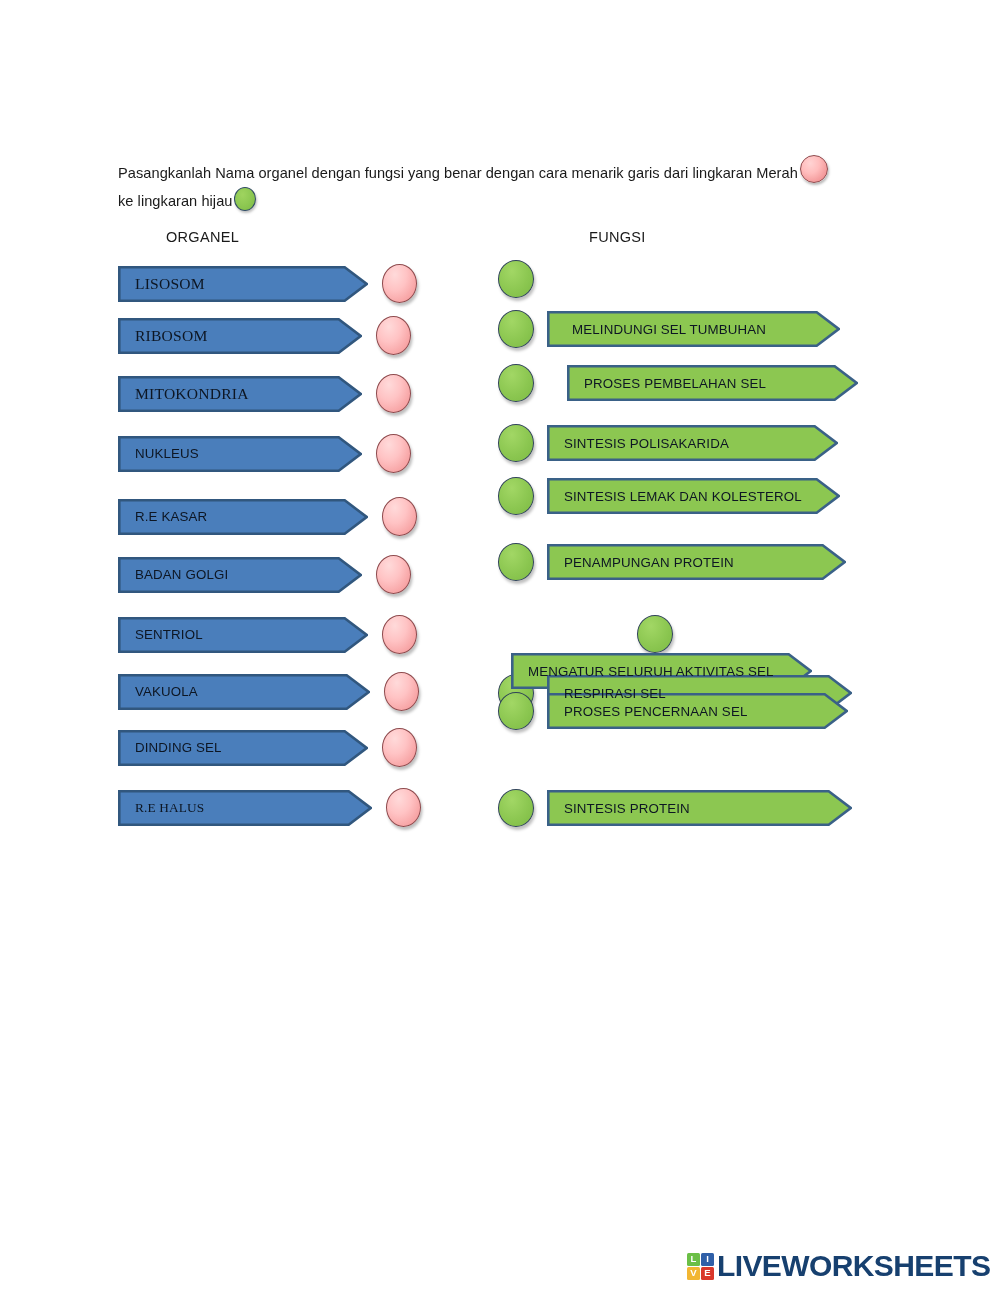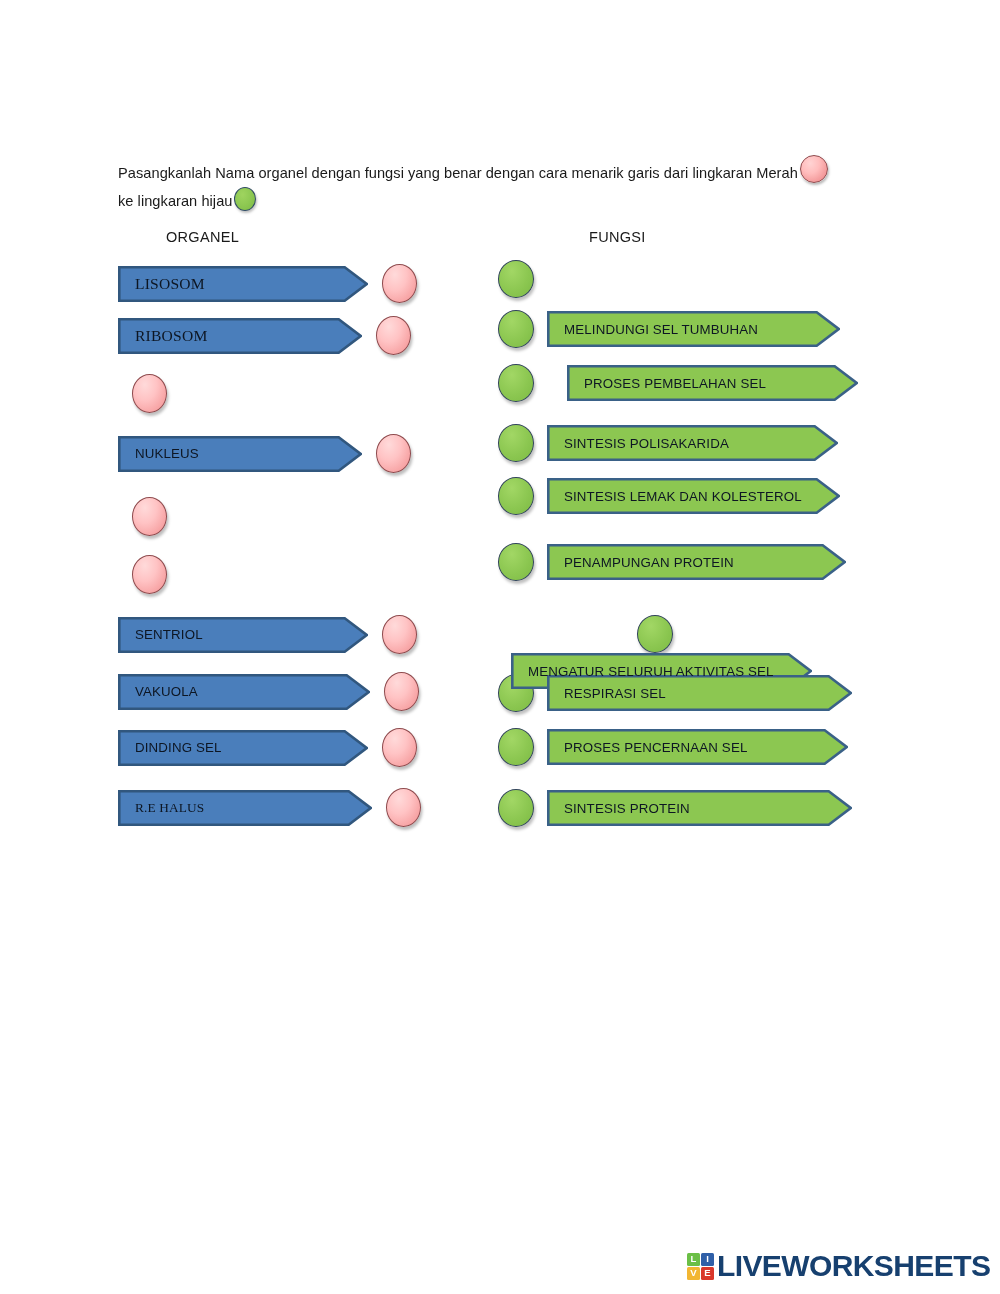--- a/index.html
+++ b/index.html
@@ -177,37 +177,61 @@
         <div class="shape">
           <svg viewBox="0 0 244 36" preserveAspectRatio="none">
             <polygon points="1.3,1.3 220.7,1.3 242.7,18 220.7,34.7 1.3,34.7" fill="#4a7ebb" stroke="#31577e" stroke-width="2.6" stroke-linejoin="miter"></polygon>
           </svg>
         </div>
         <span class="label serif">RIBOSOM</span>
       </div>
       <div class="circle-red" style="margin-left: 14px;"></div>
     </div>
     <div class="row" style="left: 118px; top: 374px;">
+      <div class="arrow" style="width: 244px;">
+        <div class="shape">
+          <svg viewBox="0 0 244 36" preserveAspectRatio="none">
+            <polygon points="1.3,1.3 220.7,1.3 242.7,18 220.7,34.7 1.3,34.7" fill="#4a7ebb" stroke="#31577e" stroke-width="2.6" stroke-linejoin="miter"></polygon>
+          </svg>
+        </div>
+        <span class="label serif">MITOKONDRIA</span>
+      </div>
       <div class="circle-red" style="margin-left: 14px;"></div>
     </div>
     <div class="row" style="left: 118px; top: 434px;">
       <div class="arrow" style="width: 244px;">
         <div class="shape">
           <svg viewBox="0 0 244 36" preserveAspectRatio="none">
             <polygon points="1.3,1.3 220.7,1.3 242.7,18 220.7,34.7 1.3,34.7" fill="#4a7ebb" stroke="#31577e" stroke-width="2.6" stroke-linejoin="miter"></polygon>
           </svg>
         </div>
         <span class="label">NUKLEUS</span>
       </div>
       <div class="circle-red" style="margin-left: 14px;"></div>
     </div>
     <div class="row" style="left: 118px; top: 497px;">
+      <div class="arrow" style="width: 250px;">
+        <div class="shape">
+          <svg viewBox="0 0 250 36" preserveAspectRatio="none">
+            <polygon points="1.3,1.3 226.7,1.3 248.7,18 226.7,34.7 1.3,34.7" fill="#4a7ebb" stroke="#31577e" stroke-width="2.6" stroke-linejoin="miter"></polygon>
+          </svg>
+        </div>
+        <span class="label">R.E KASAR</span>
+      </div>
       <div class="circle-red" style="margin-left: 14px;"></div>
     </div>
     <div class="row" style="left: 118px; top: 555px;">
+      <div class="arrow" style="width: 244px;">
+        <div class="shape">
+          <svg viewBox="0 0 244 36" preserveAspectRatio="none">
+            <polygon points="1.3,1.3 220.7,1.3 242.7,18 220.7,34.7 1.3,34.7" fill="#4a7ebb" stroke="#31577e" stroke-width="2.6" stroke-linejoin="miter"></polygon>
+          </svg>
+        </div>
+        <span class="label">BADAN GOLGI</span>
+      </div>
       <div class="circle-red" style="margin-left: 14px;"></div>
     </div>
     <div class="row" style="left: 118px; top: 615px;">
       <div class="arrow" style="width: 250px;">
         <div class="shape">
           <svg viewBox="0 0 250 36" preserveAspectRatio="none">
             <polygon points="1.3,1.3 226.7,1.3 248.7,18 226.7,34.7 1.3,34.7" fill="#4a7ebb" stroke="#31577e" stroke-width="2.6" stroke-linejoin="miter"></polygon>
           </svg>
         </div>
         <span class="label">SENTRIOL</span>
@@ -247,21 +271,21 @@
       </div>
       <div class="circle-red" style="margin-left: 14px;"></div>
     </div>
   </div>
 <div id="fungsi-column">
     <div class="row" style="left: 498px; top: 260px;">
       <div class="circle-green"></div>
     </div>
     <div class="row" style="left: 498px; top: 310px;">
       <div class="circle-green"></div>
-      <div class="arrow" style="width: 293px; margin-left: 13px;">
+      <div class="arrow" style="width: 293px; margin-left: 13px; padding-left: 8px;">
         <div class="shape">
           <svg viewBox="0 0 293 36" preserveAspectRatio="none">
             <polygon points="1.3,1.3 269.7,1.3 291.7,18 269.7,34.7 1.3,34.7" fill="#8cc751" stroke="#3a6187" stroke-width="2.6" stroke-linejoin="miter"></polygon>
           </svg>
         </div>
         <span class="label">MELINDUNGI SEL TUMBUHAN</span>
       </div>
     </div>
     <div class="row" style="left: 498px; top: 364px; gap: 20px;">
       <div class="circle-green"></div>
@@ -322,21 +346,21 @@
       <div class="circle-green"></div>
       <div class="arrow" style="width: 305px; margin-left: 13px;">
         <div class="shape">
           <svg viewBox="0 0 305 36" preserveAspectRatio="none">
             <polygon points="1.3,1.3 281.7,1.3 303.7,18 281.7,34.7 1.3,34.7" fill="#8cc751" stroke="#3a6187" stroke-width="2.6" stroke-linejoin="miter"></polygon>
           </svg>
         </div>
         <span class="label">RESPIRASI SEL</span>
       </div>
     </div>
-    <div class="row" style="left: 498px; top: 728px;">
+    <div class="row" style="left: 498px; top: 692px;">
       <div class="circle-green"></div>
       <div class="arrow" style="width: 301px; margin-left: 13px;">
         <div class="shape">
           <svg viewBox="0 0 301 36" preserveAspectRatio="none">
             <polygon points="1.3,1.3 277.7,1.3 299.7,18 277.7,34.7 1.3,34.7" fill="#8cc751" stroke="#3a6187" stroke-width="2.6" stroke-linejoin="miter"></polygon>
           </svg>
         </div>
         <span class="label">PROSES PENCERNAAN SEL</span>
       </div>
     </div>

